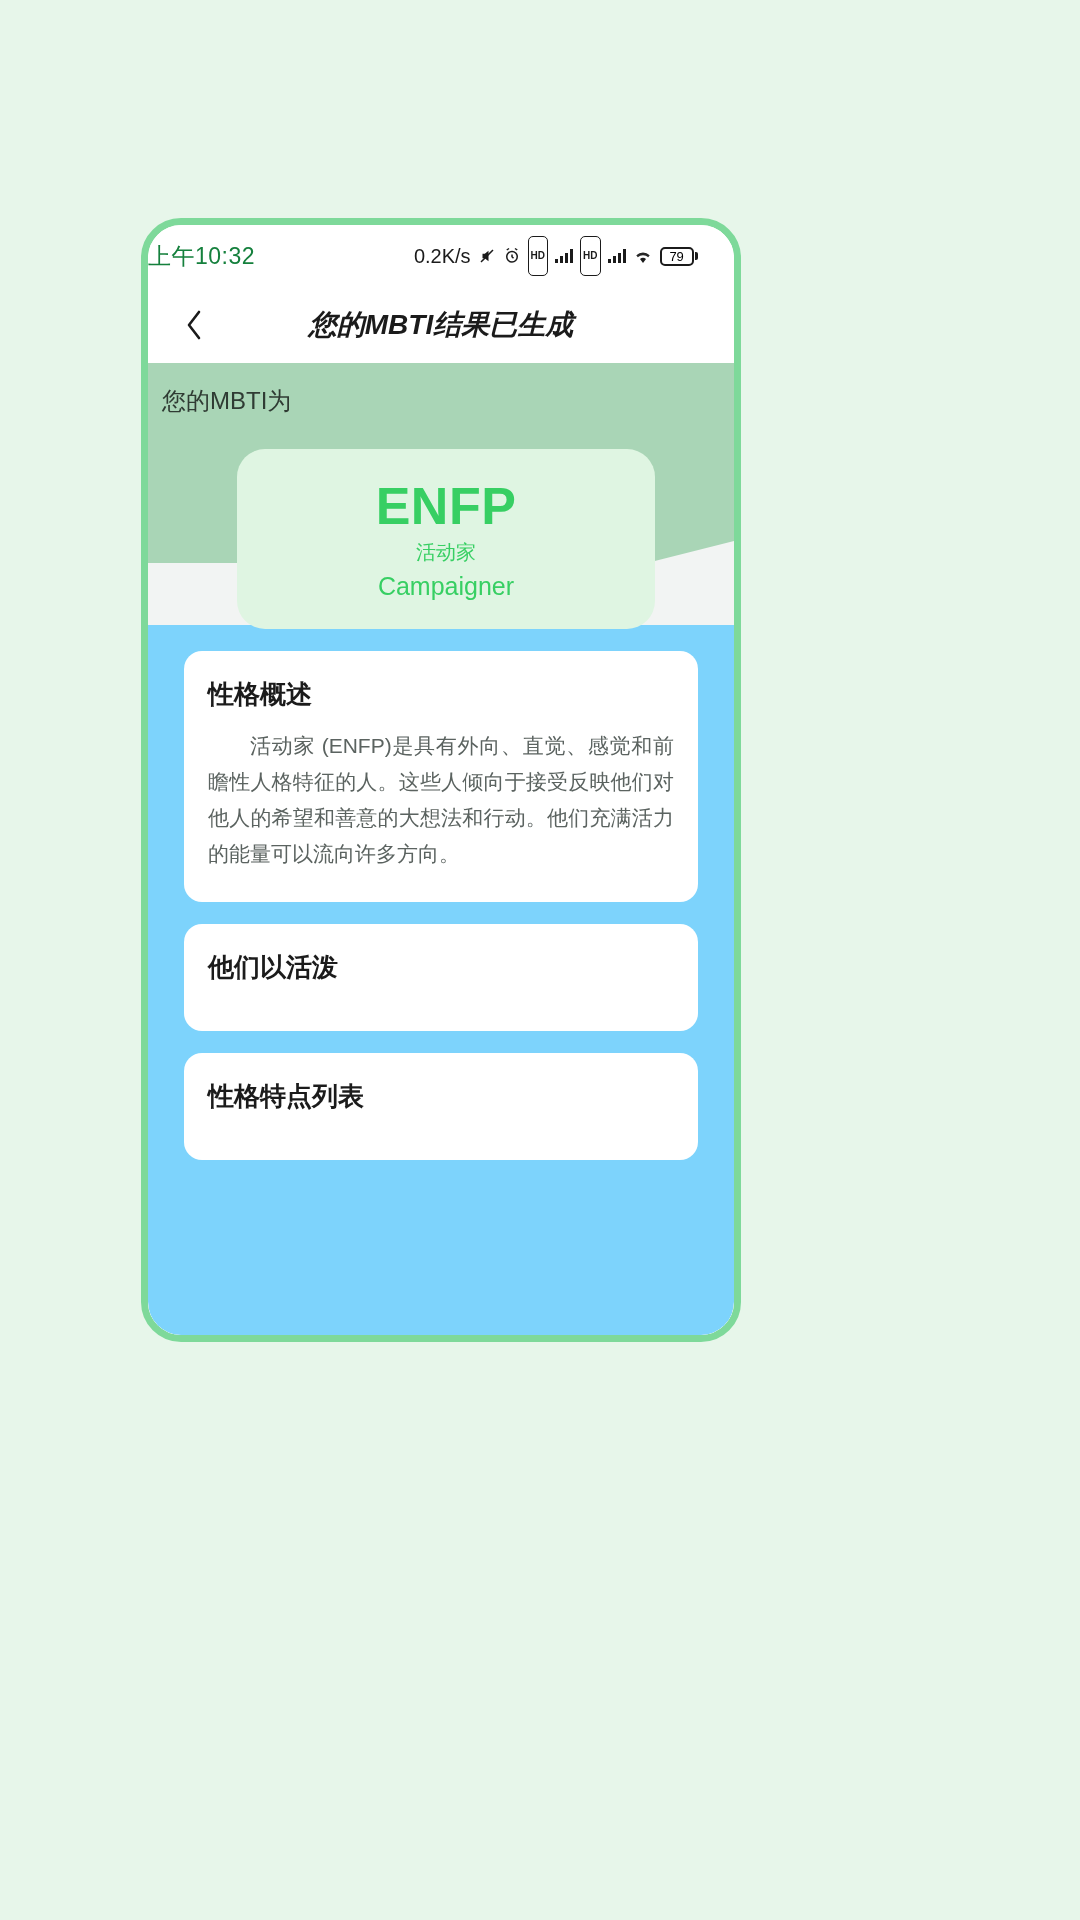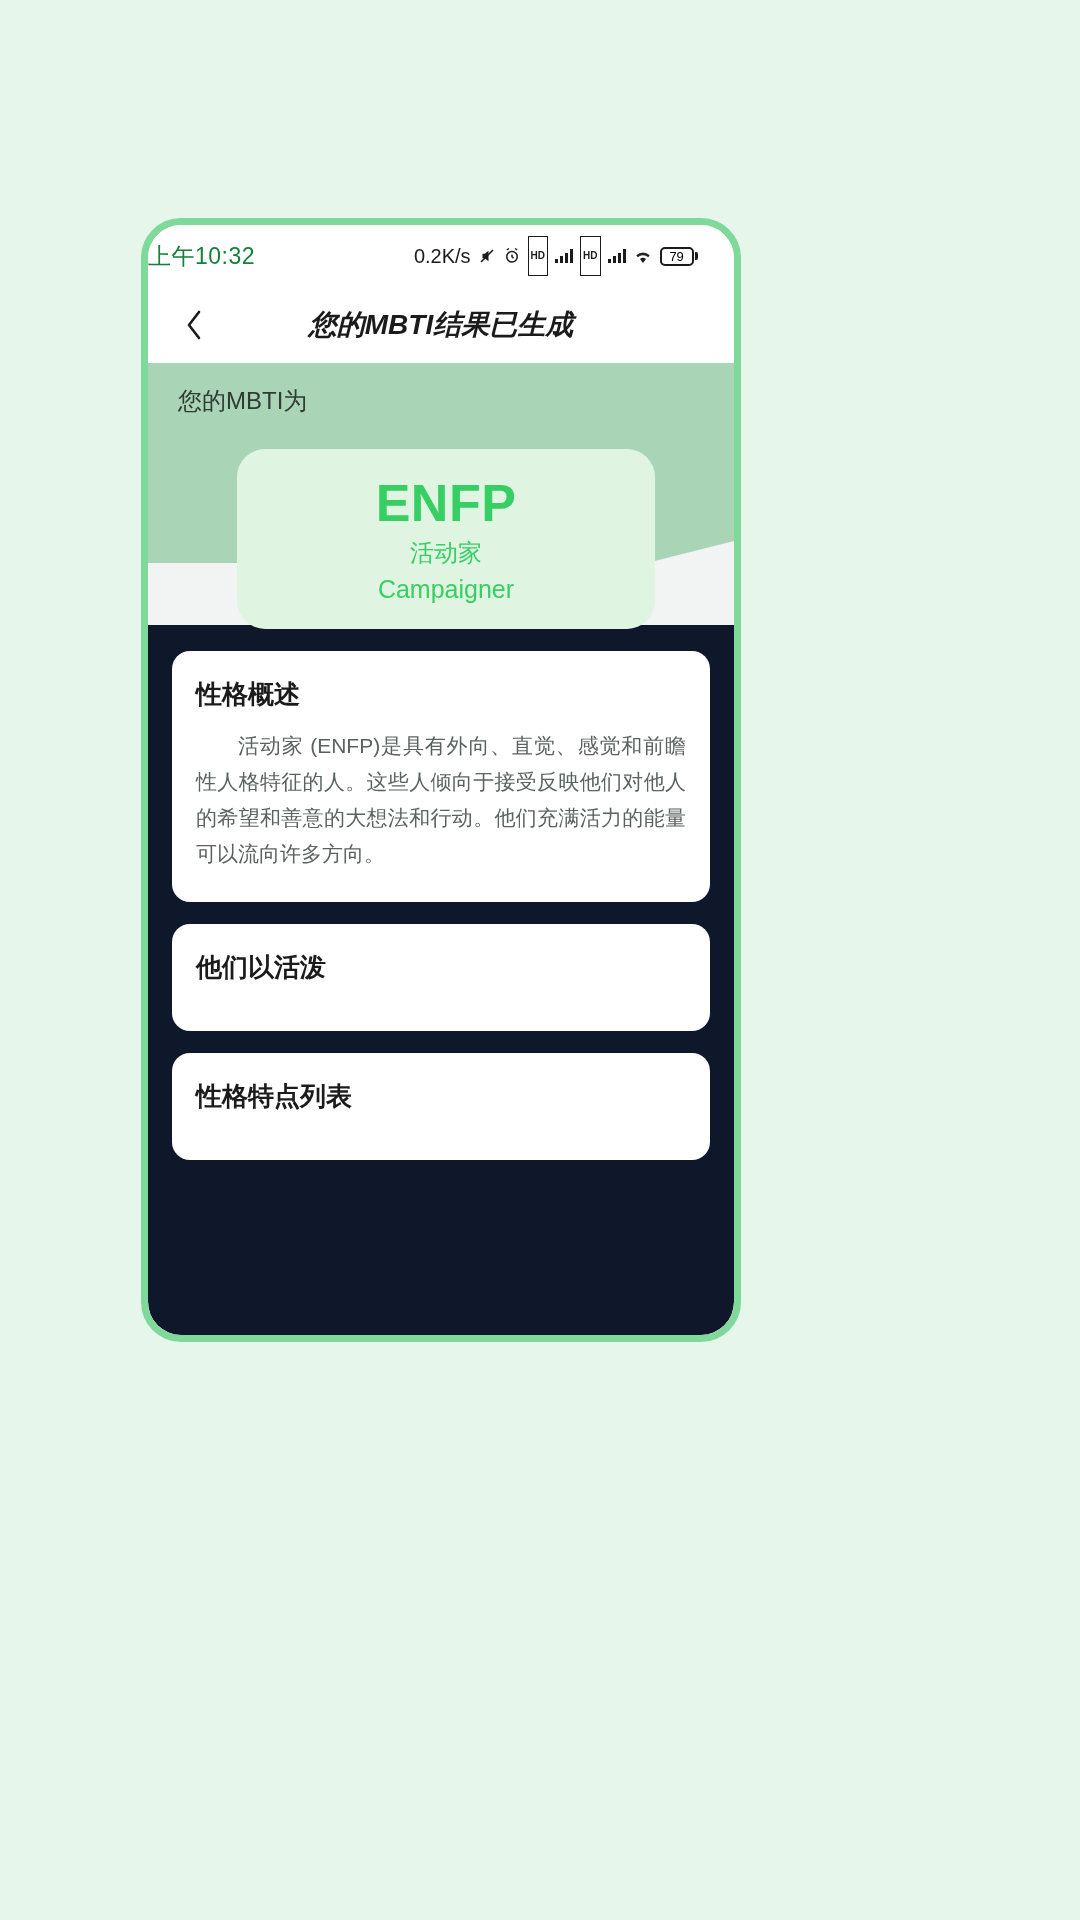--- a/index.html
+++ b/index.html
@@ -64,21 +64,21 @@
     align-items: center;
     gap: 7px;
   }
   .net-speed { font-size: 20px; color: #1b1b1b; }
   .ic { color: #1b1b1b; display: inline-flex; align-items: center; }
   .ic svg { display: block; }
   .hd-badge {
     font-size: 10px;
     font-weight: bold;
     border: 1.6px solid #1b1b1b;
-    border-radius: 0;
+    border-radius: 5px;
     padding: 13px 2px;
     line-height: 12px;
     color: #1b1b1b;
   }
   .battery {
     display: inline-flex;
     align-items: center;
   }
   .battery-body {
     width: 34px; height: 19px;
@@ -126,21 +126,21 @@
   
   .hero {
     position: relative;
     background: #a9d5b6;
     padding: 22px 0 0 0;
     height: 262px;
   }
   .hero-label {
     font-size: 24px;
     color: #2f3b33;
-    margin-left: 30px;
+    margin-left: 14px;
   }
   .hero-wave {
     position: absolute;
     left: 0; bottom: 0;
     width: 100%;
     height: 120px;
   }
   .result-card {
     position: absolute;
     left: 89px;
@@ -156,37 +156,37 @@
     z-index: 3;
   }
   .mbti-code {
     font-size: 52px;
     font-weight: bold;
     color: #37cf63;
     line-height: 1.12;
     letter-spacing: 0.5px;
   }
   .mbti-zh {
-    font-size: 24px;
+    font-size: 20px;
     color: #37cf63;
     margin-top: 4px;
   }
   .mbti-en {
     font-size: 25px;
     color: #37cf63;
     margin-top: 6px;
   }
 
   
   .content {
     position: relative;
-    background: #0f172a;
+    background: #7dd3fc;
     height: 724px;
     overflow: hidden;
-    padding: 0 24px;
+    padding: 0 36px;
   }
   .card {
     background: #ffffff;
     border-radius: 18px;
     padding: 26px 24px 30px 24px;
     margin-bottom: 22px;
   }
   .card:first-child { margin-top: 26px; }
   .card-title {
     font-size: 26px;

